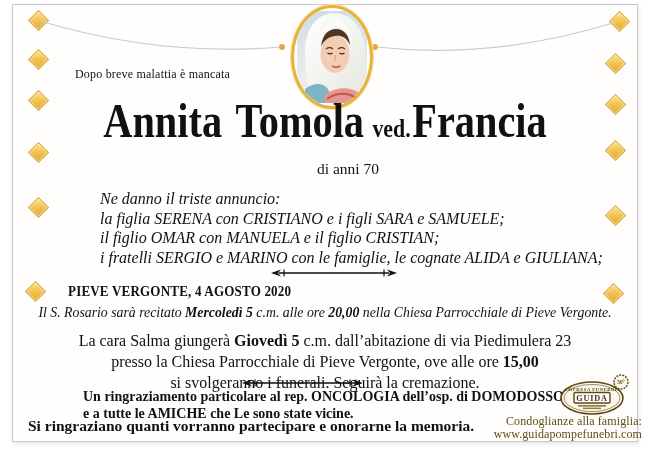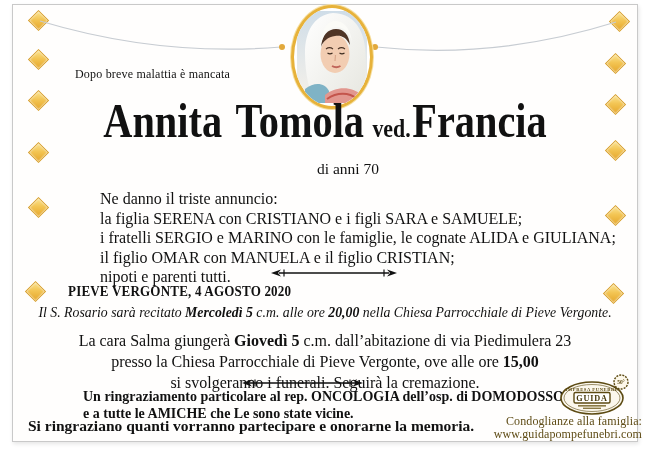--- a/index.html
+++ b/index.html
@@ -27,21 +27,21 @@
   .oval-frame svg{position:absolute;left:3px;top:3px;}
   .intro{left:75px;top:67px;font-size:12px;letter-spacing:.2px;}
   .name-line{
     left:0;right:0;top:94px;text-align:center;white-space:nowrap;
     transform:scaleX(.84);transform-origin:50% 50%;
     font-weight:700;font-size:48px;line-height:54px;z-index:6;
   }
   .name-line .first{margin-right:16px;}
   .name-line .particle{font-size:26px;font-weight:700;margin:0 2px 0 10px;}
   .age-line{left:0;right:0;top:160px;text-align:center;padding-left:46px;font-size:15.5px;}
-  .annuncio{left:100px;top:189px;font-size:16px;line-height:19.5px;}
+  .annuncio{left:100px;top:189px;font-style:italic;font-size:16px;line-height:19.5px;}
   .divider{position:absolute;}
   .place-date{left:68px;top:283px;font-weight:700;font-size:15px;transform:scaleX(.87);transform-origin:0 50%;letter-spacing:.2px;}
   .rosary{left:0;right:0;top:304px;text-align:center;font-style:italic;font-size:15px;white-space:nowrap;transform:scaleX(.92);transform-origin:50% 50%;}
   .funeral{left:0;right:0;top:330px;text-align:center;font-size:16px;line-height:21px;}
   .thanks{left:83px;top:389px;font-weight:700;font-size:14px;line-height:16.5px;}
   .closing{left:28px;top:417px;font-weight:700;font-size:15.5px;}
   .publisher-text{right:8px;top:415px;text-align:right;font-weight:400;font-size:12px;line-height:12.5px;color:#5f4c16;letter-spacing:.1px;}
   .publisher-text .site{display:block;text-align:right;}
   .b{font-weight:700;}
   .logo{left:559px;top:372px;width:84px;height:44px;z-index:4;}
@@ -107,23 +107,22 @@
 
   <div class="abs name-line">
     <span class="first">Annita</span><span>Tomola</span><span class="particle">ved.</span><span>Francia</span>
   </div>
 
   <div class="abs age-line">di anni 70</div>
 
   <div class="abs annuncio">
     <div>Ne danno il triste annuncio:</div>
     <div>la figlia SERENA con CRISTIANO e i figli SARA e SAMUELE;</div>
+    <div>il figlio OMAR con MANUELA e il figlio CRISTIAN;</div>
     <div>i fratelli SERGIO e MARINO con le famiglie, le cognate ALIDA e GIULIANA;</div>
-    <div>il figlio OMAR con MANUELA e il figlio CRISTIAN;</div>
-    <div>nipoti e parenti tutti.</div>
   </div>
 
   <svg class="divider" style="left:269px;top:267px" width="130" height="12" viewBox="0 0 130 12">
     <line x1="10" y1="6" x2="120" y2="6" stroke="#111" stroke-width="1.3"></line>
     <path d="M2 6 L12 2.6 L9 6 L12 9.4 Z" fill="#111"></path>
     <line x1="15" y1="2.5" x2="15" y2="9.5" stroke="#111" stroke-width="1.2"></line>
     <path d="M128 6 L118 2.6 L121 6 L118 9.4 Z" fill="#111"></path>
     <line x1="115" y1="2.5" x2="115" y2="9.5" stroke="#111" stroke-width="1.2"></line>
   </svg>
 

